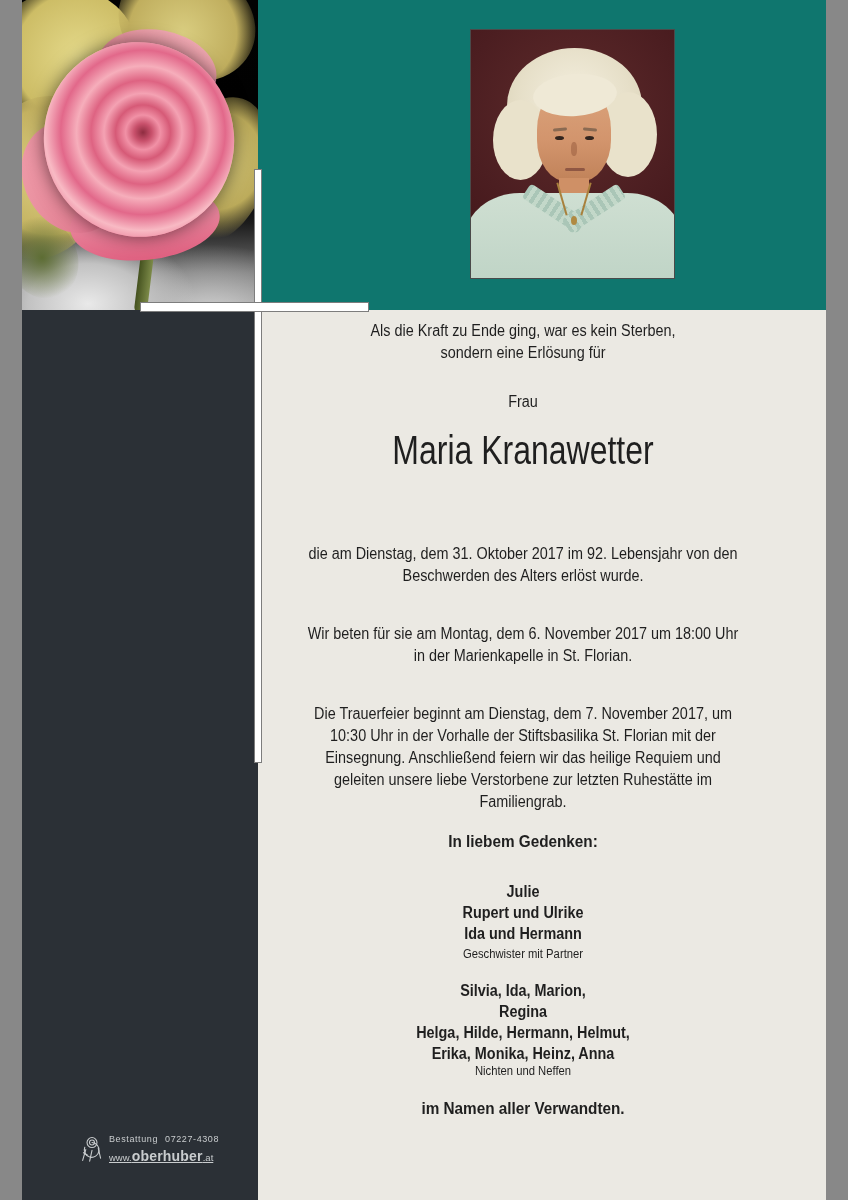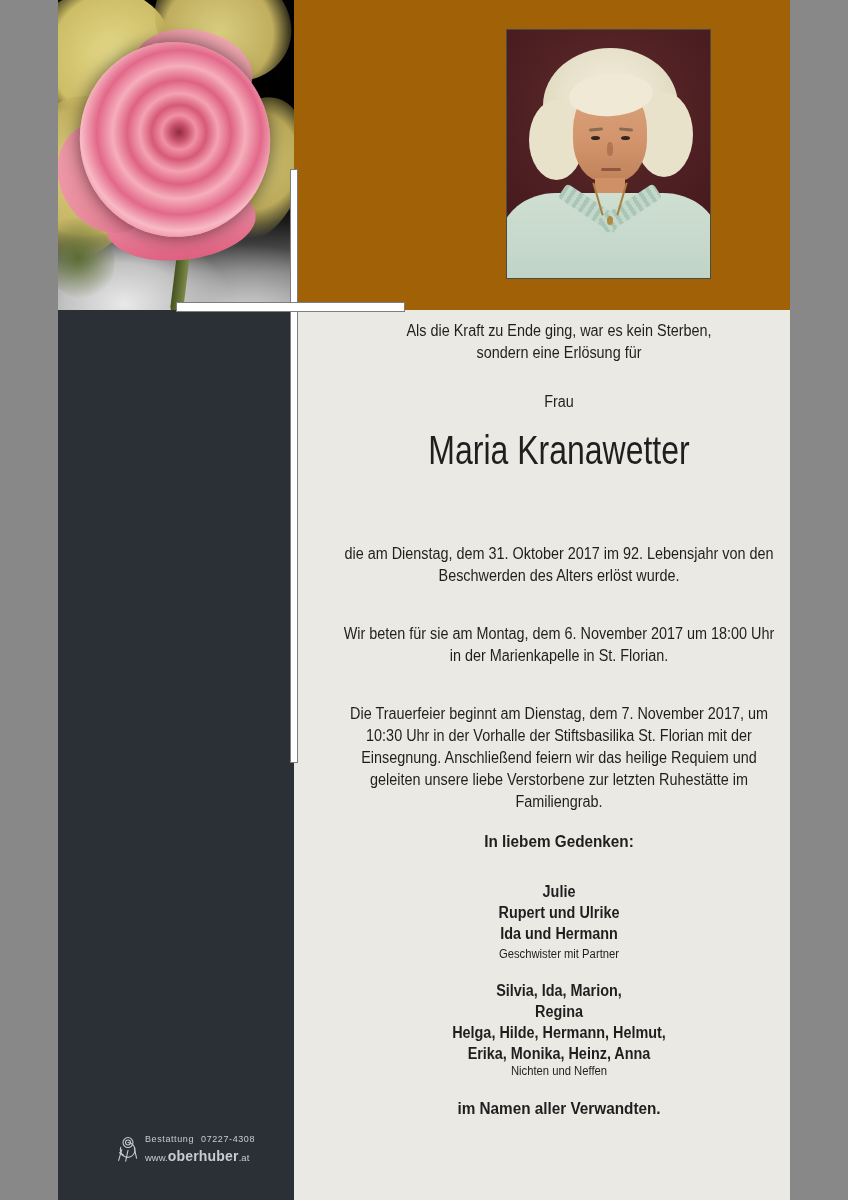--- a/index.html
+++ b/index.html
@@ -1,19 +1,19 @@
 <!DOCTYPE html>
 <html><head>
 <meta charset="utf-8">
 <style>
   * { margin:0; padding:0; box-sizing:border-box; }
   html,body { background:#888; }
   #page {
-    position:relative; width:732px; height:1200px; margin:0 auto;
-    background:#a16207; overflow:hidden;
+    position:relative; width:804px; height:1200px; margin:0 auto;
+    background:#0f766e; overflow:hidden;
     font-family:"Liberation Sans", sans-serif; color:#1f1f1f;
   }
 
   
   .rose-photo { position:absolute; left:0; top:0; width:236px; height:310px; overflow:hidden; background:#000; }
   .rose-photo .lay { position:absolute; border-radius:50%; }
   .rp-bg { position:absolute; inset:0;
     background:
       radial-gradient(ellipse 150px 100px at 28% 98%, #e9e9e9 0%, #c2c2c2 40%, rgba(150,150,150,0) 72%),
       radial-gradient(ellipse 180px 120px at 80% 104%, #d8d8d8 0%, rgba(140,140,140,0) 65%),
@@ -99,21 +99,21 @@
   .g2-names     { top:980px; font-weight:bold; line-height:21px; }
   .g2-rel       { top:1064px; font-size:12.5px; line-height:15px; }
   .closing      { top:1098px; font-size:17px; font-weight:bold; }
 
   
   .footer-logo { position:absolute; left:58px; top:1132px; display:flex; align-items:center; gap:5px;
     color:#c9ccce; z-index:3; }
   .fl-icon { flex:0 0 auto; margin-top:2px; }
   .fl-l1 { font-size:9px; letter-spacing:.6px; white-space:nowrap; }
   .fl-l1 .ph { margin-left:7px; }
-  .fl-l2 { font-size:9.5px; white-space:nowrap; margin-top:4px; }
+  .fl-l2 { font-size:9.5px; white-space:nowrap; margin-top:4px;text-decoration:underline; }
   .fl-l2 .web-name { font-size:14px; font-weight:bold; letter-spacing:.2px; }
   .fl-l2 .web-tld { font-size:9.5px; }
 </style>
 </head>
 <body>
 
 <div id="page">
 
   <div class="rose-photo">
     <div class="rp-bg"></div>

